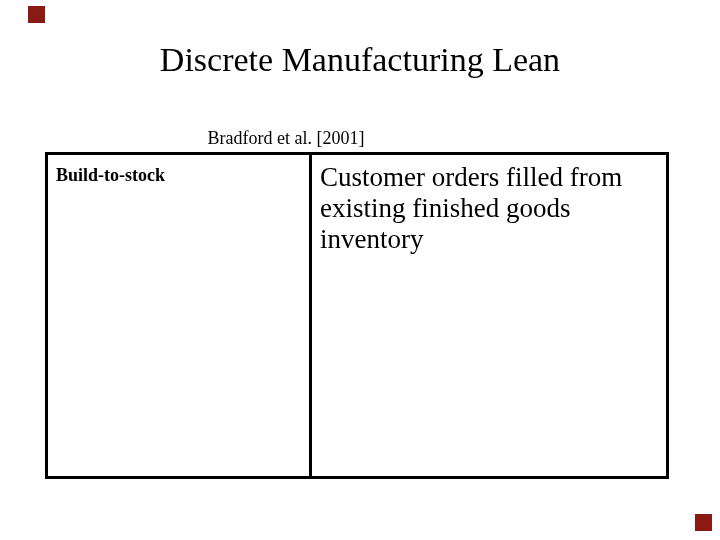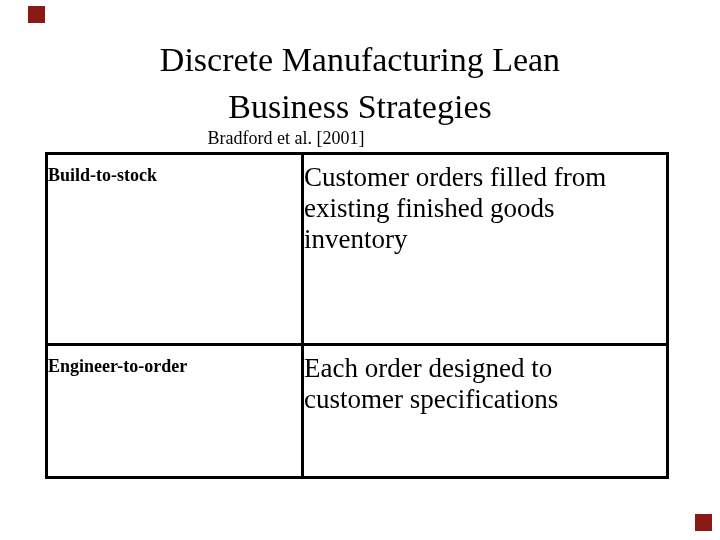--- a/index.html
+++ b/index.html
@@ -52,21 +52,21 @@
     top: 152px;
     width: 624px;
     height: 327px;
     border-collapse: collapse;
     table-layout: fixed;
     background: #ffffff;
   }
   table.strategy-table td {
     border: 3px solid #000000;
     vertical-align: top;
-    padding: 7px 10px 0 0;
+    padding: 7px 10px 0 8px;
     margin-left: 20px;
   }
   td.strategy-cell {
     width: 243px;
     font-weight: bold;
     font-size: 18px;
     line-height: 26px;
   }
   td.description-cell {
     font-size: 27px;
@@ -77,31 +77,26 @@
 </head>
 <body>
 
 <div class="slide">
 
   <div class="corner-accent tl"></div>
   <div class="corner-accent br"></div>
 
   <h1 class="title">
     <span>Discrete Manufacturing Lean</span><br>
-    <span>Business Strategies</span>
   </h1>
 
   <div class="citation">Bradford et al. [2001]</div>
 
   <table class="strategy-table">
     <tbody>
       <tr>
         <td class="strategy-cell">Build-to-stock</td>
         <td class="description-cell">Customer orders filled from existing finished goods inventory</td>
       </tr>
-      <tr>
-        <td class="strategy-cell">Engineer-to-order</td>
-        <td class="description-cell">Each order designed to customer specifications</td>
-      </tr>
     </tbody>
   </table>
 
 </div>
 
 </body></html>

